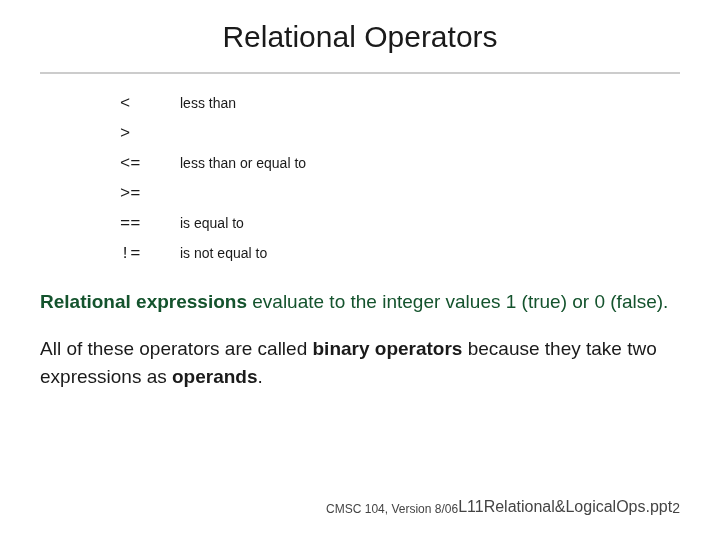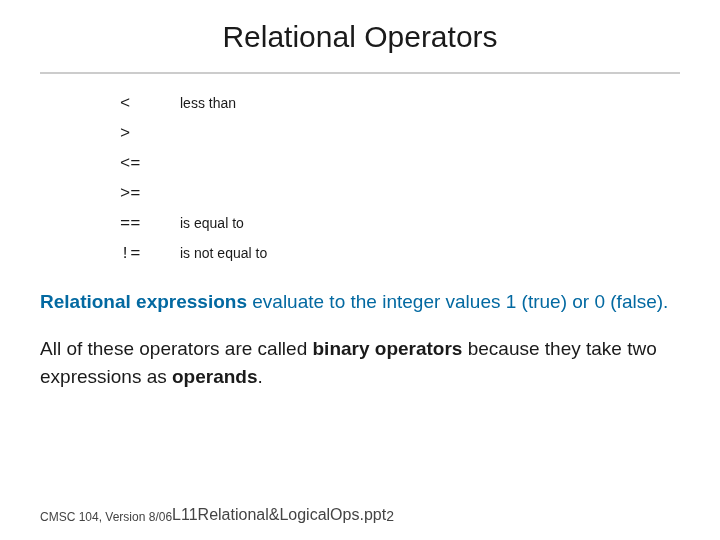--- a/index.html
+++ b/index.html
@@ -15,21 +15,21 @@
       font-family: Arial, Helvetica, sans-serif;
       overflow: hidden;
     }
 
     .slide {
       width: 720px;
       height: 540px;
       background: #ffffff;
       display: flex;
       flex-direction: column;
-      padding: 20px 40px 16px 40px;
+      padding: 20px 40px 24px 40px;
     }
 
     .title {
       font-size: 30px;
       font-weight: normal;
       text-align: center;
       color: #1a1a1a;
       margin-bottom: 10px;
       padding-bottom: 8px;
     }
@@ -69,41 +69,41 @@
       color: #1a1a1a;
     }
 
     .section-relational {
       margin-bottom: 18px;
       line-height: 1.5;
     }
 
     .section-relational p {
       font-size: 19px;
-      color: #0369a1;
+      color: #14532d;
     }
 
     .bold {
       font-weight: bold;
     }
 
     .section-binary {
       line-height: 1.5;
     }
 
     .section-binary p {
       font-size: 19px;
       color: #1a1a1a;
     }
 
     .footer {
       margin-top: auto;
       display: flex;
       flex-direction: row;
-      justify-content: flex-start;
+      justify-content: flex-end;
       align-items: flex-end;
     }
 
     .footer-left {
       font-size: 12px;
       color: #444444;
     }
 
     .footer-center {
       font-size: 16px;
@@ -127,20 +127,21 @@
   <div class="operators-table">
   <div class="operator-row">
         <span class="op-symbol">&lt;</span>
         <span class="op-description">less than</span>
       </div>
       <div class="operator-row">
         <span class="op-symbol">&gt;</span>
       </div>
       <div class="operator-row">
         <span class="op-symbol">&lt;=</span>
+        <span class="op-description">less than or equal to</span>
       </div>
       <div class="operator-row">
         <span class="op-symbol">&gt;=</span>
       </div>
       <div class="operator-row">
         <span class="op-symbol">==</span>
         <span class="op-description">is equal to</span>
       </div>
       <div class="operator-row">
         <span class="op-symbol">!=</span>

